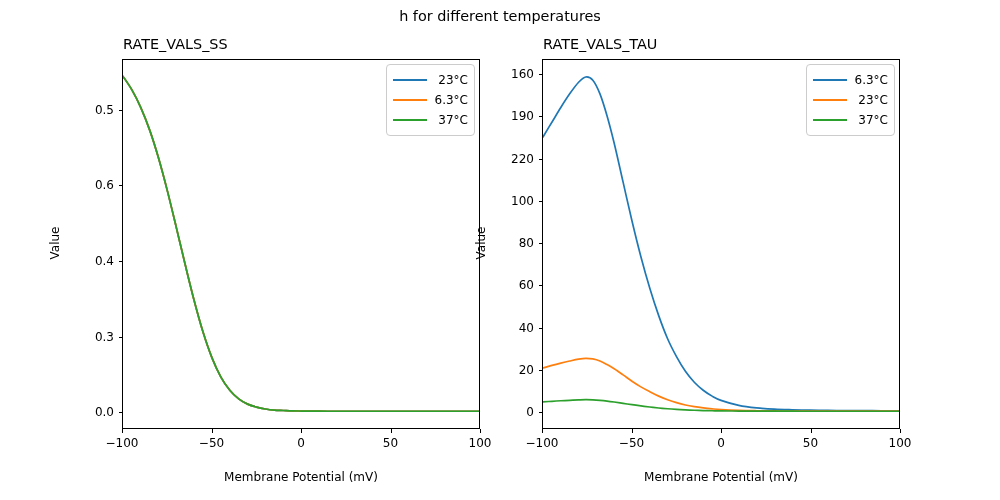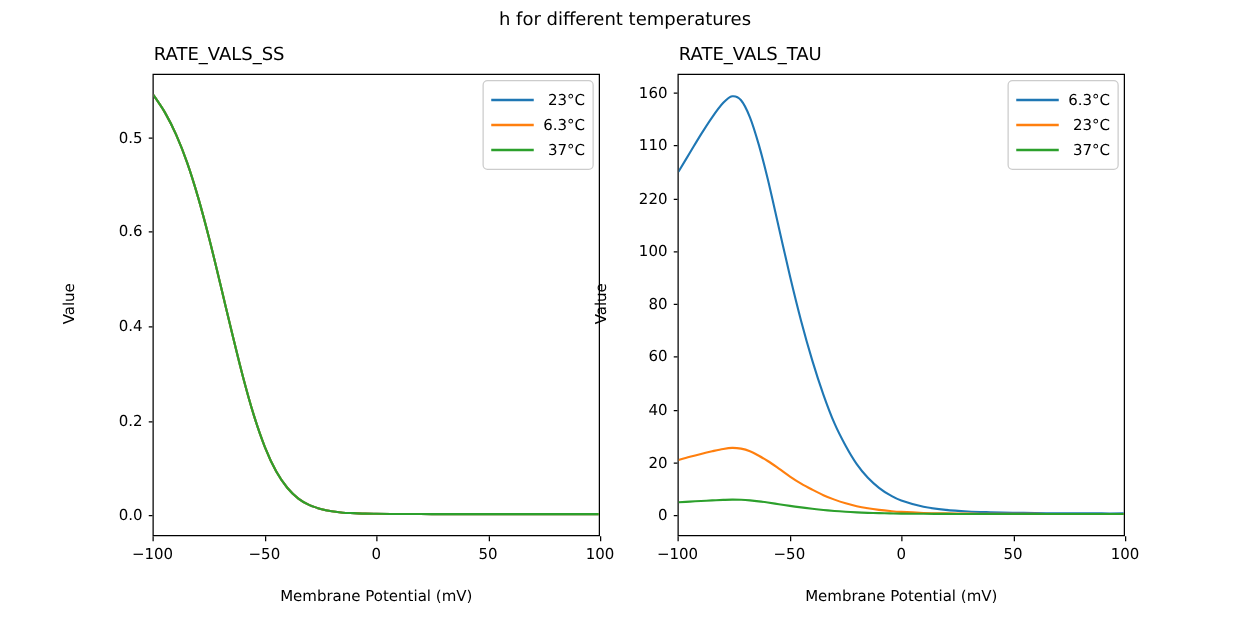--- a/index.html
+++ b/index.html
@@ -160,21 +160,21 @@
       <div class="tick-label xtick-label" style="left: 211.5px; top: 436px;">−50</div>
       <div class="tick-mark xtick-mark" style="left: 301px; top: 429px;"></div>
       <div class="tick-label xtick-label" style="left: 301px; top: 436px;">0</div>
       <div class="tick-mark xtick-mark" style="left: 390.5px; top: 429px;"></div>
       <div class="tick-label xtick-label" style="left: 390.5px; top: 436px;">50</div>
       <div class="tick-mark xtick-mark" style="left: 480px; top: 429px;"></div>
       <div class="tick-label xtick-label" style="left: 480px; top: 436px;">100</div>
       <div class="tick-mark ytick-mark" style="left: 118.5px; top: 412.182px;"></div>
       <div class="tick-label ytick-label" style="left: 10px; width: 104px; top: 412.182px;">0.0</div>
       <div class="tick-mark ytick-mark" style="left: 118.5px; top: 336.594px;"></div>
-      <div class="tick-label ytick-label" style="left: 10px; width: 104px; top: 336.594px;">0.2</div>
+      <div class="tick-label ytick-label" style="left: 10px; width: 104px; top: 336.594px;">0.3</div>
       <div class="tick-mark ytick-mark" style="left: 118.5px; top: 261.007px;"></div>
       <div class="tick-label ytick-label" style="left: 10px; width: 104px; top: 261.007px;">0.4</div>
       <div class="tick-mark ytick-mark" style="left: 118.5px; top: 185.42px;"></div>
       <div class="tick-label ytick-label" style="left: 10px; width: 104px; top: 185.42px;">0.6</div>
       <div class="tick-mark ytick-mark" style="left: 118.5px; top: 109.832px;"></div>
       <div class="tick-label ytick-label" style="left: 10px; width: 104px; top: 109.832px;">0.5</div>
     </div>
   <div class="xlabel" style="left:122px; top:470px; width:358px;">Membrane Potential (mV)</div>
   <div class="ylabel" style="left:-5px; top:236px; width:120px;">Value</div>
 
@@ -219,20 +219,20 @@
       <div class="tick-label ytick-label" style="left: 430px; width: 104px; top: 327.634px;">40</div>
       <div class="tick-mark ytick-mark" style="left: 538.5px; top: 285.362px;"></div>
       <div class="tick-label ytick-label" style="left: 430px; width: 104px; top: 285.362px;">60</div>
       <div class="tick-mark ytick-mark" style="left: 538.5px; top: 243.091px;"></div>
       <div class="tick-label ytick-label" style="left: 430px; width: 104px; top: 243.091px;">80</div>
       <div class="tick-mark ytick-mark" style="left: 538.5px; top: 200.82px;"></div>
       <div class="tick-label ytick-label" style="left: 430px; width: 104px; top: 200.82px;">100</div>
       <div class="tick-mark ytick-mark" style="left: 538.5px; top: 158.549px;"></div>
       <div class="tick-label ytick-label" style="left: 430px; width: 104px; top: 158.549px;">220</div>
       <div class="tick-mark ytick-mark" style="left: 538.5px; top: 116.278px;"></div>
-      <div class="tick-label ytick-label" style="left: 430px; width: 104px; top: 116.278px;">110</div>
+      <div class="tick-label ytick-label" style="left: 430px; width: 104px; top: 116.278px;">190</div>
       <div class="tick-mark ytick-mark" style="left: 538.5px; top: 74.0063px;"></div>
       <div class="tick-label ytick-label" style="left: 430px; width: 104px; top: 74.0063px; text-align: right;">160</div>
     </div>
   <div class="xlabel" style="left:542px; top:470px; width:358px;">Membrane Potential (mV)</div>
   <div class="ylabel" style="left:421px; top:236px; width:120px;">Value</div>
 
 </div>
 
 </body></html>

